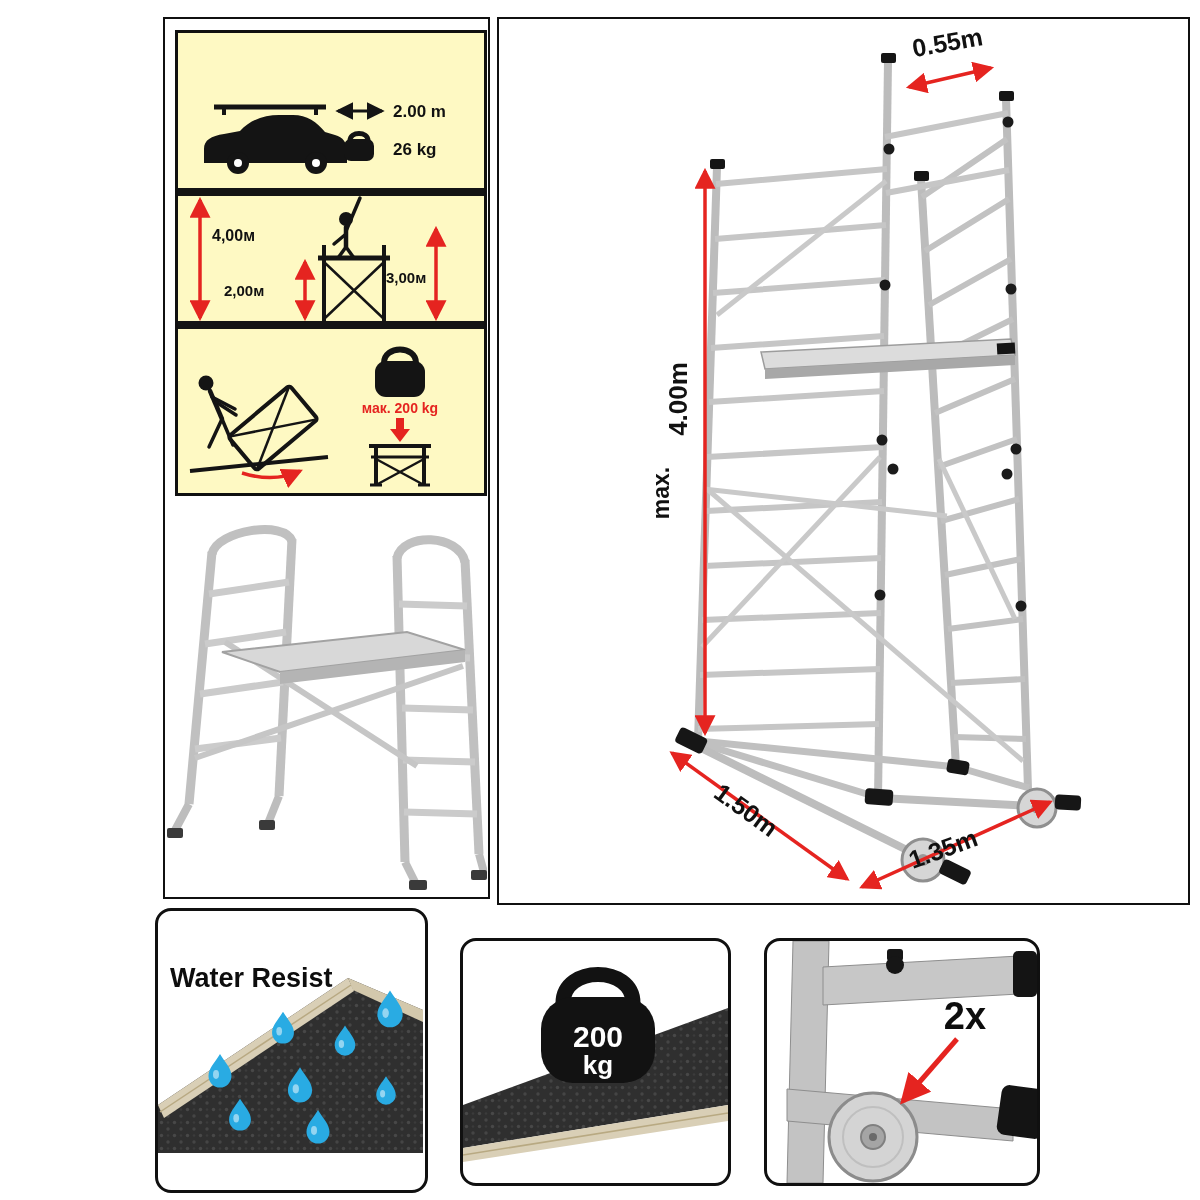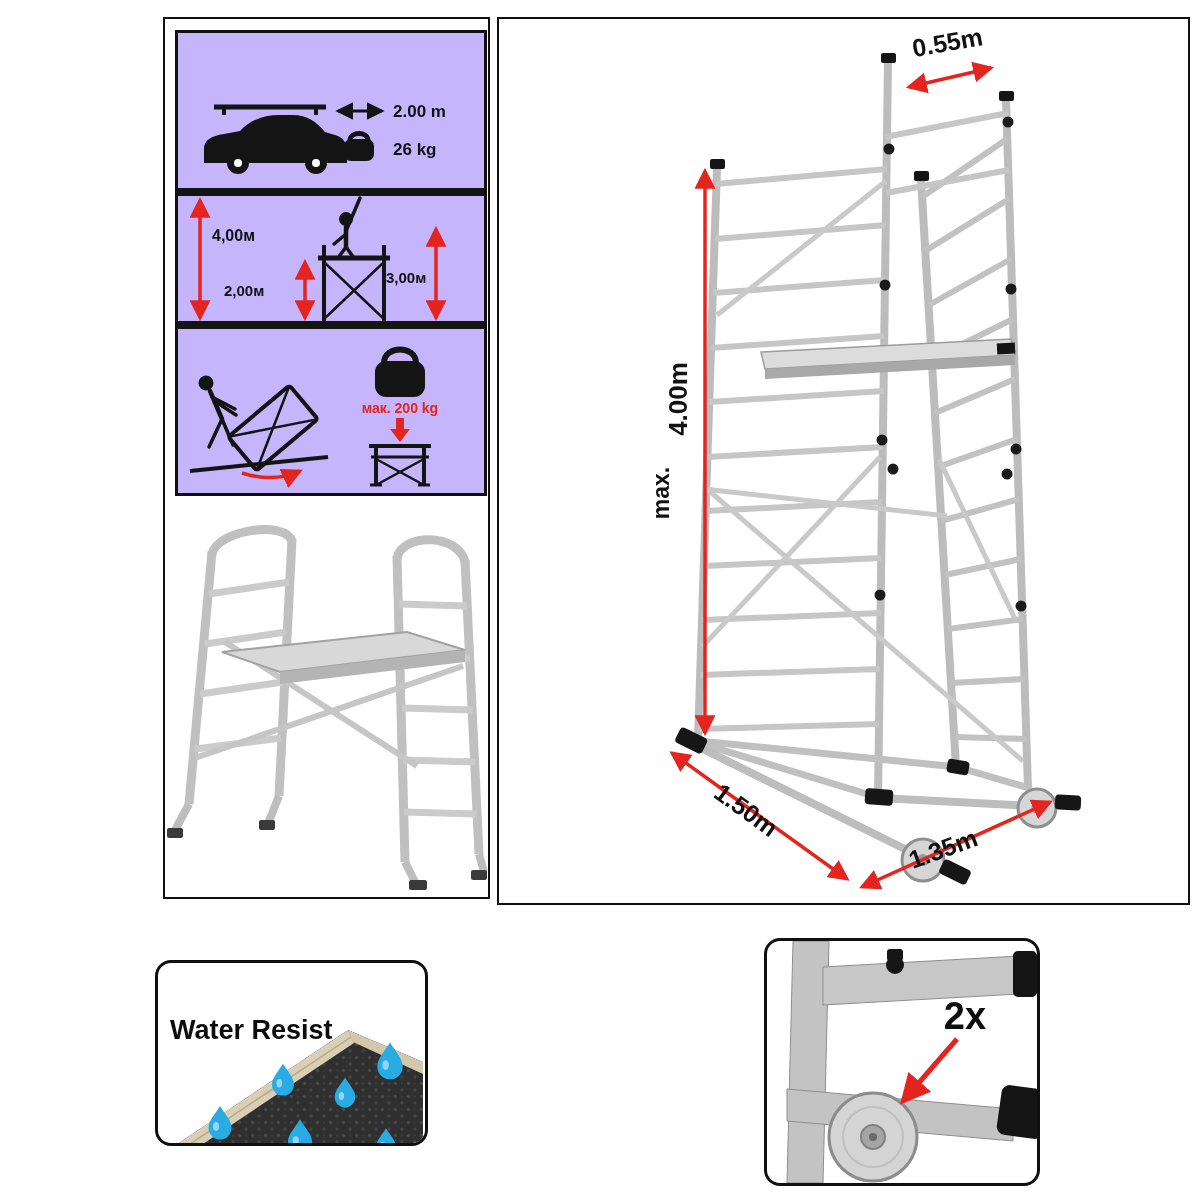--- a/index.html
+++ b/index.html
@@ -1,19 +1,19 @@
 <!DOCTYPE html>
 <html><head>
 <meta charset="utf-8">
 <style>
   html,body{margin:0;padding:0;background:#ffffff;}
   body{width:1200px;height:1200px;position:relative;font-family:"Liberation Sans",sans-serif;}
   .page{position:absolute;inset:0;background:#fff;}
   .panel{position:absolute;border:2px solid #101010;background:#fff;box-sizing:border-box;}
-  .picto-box{position:absolute;border:3px solid #101010;background:#c4b5fd;box-sizing:border-box;}
+  .picto-box{position:absolute;border:3px solid #101010;background:#fef9c3;box-sizing:border-box;}
   .feature-box{position:absolute;border:3px solid #101010;border-radius:16px;overflow:hidden;background:#fff;box-sizing:border-box;}
   svg{display:block;}
   svg text{font-family:"Liberation Sans",sans-serif;}
   .tb14r{font-weight:bold;font-size:14px;fill:#e52420;}
   .tb15{font-weight:bold;font-size:15px;fill:#111;}
   .tb16{font-weight:bold;font-size:16px;fill:#111;}
   .tb17{font-weight:bold;font-size:17px;fill:#111;}
   .tb23{font-weight:bold;font-size:23px;fill:#111;}
   .tb25{font-weight:bold;font-size:25px;fill:#111;}
   .tb26{font-weight:bold;font-size:26px;fill:#111;}
@@ -261,21 +261,21 @@
       <text class="tb23" text-anchor="middle" transform="translate(170,474) rotate(-90)">max.</text>
 
       <line x1="173" y1="734" x2="348" y2="860" stroke="#e52420" stroke-width="3.5" marker-start="url(#mr)" marker-end="url(#mr)"></line>
       <text class="tb25" text-anchor="middle" transform="translate(242,798) rotate(36)">1.50m</text>
 
       <line x1="363" y1="868" x2="551" y2="783" stroke="#e52420" stroke-width="3.5" marker-start="url(#mr)" marker-end="url(#mr)"></line>
       <text class="tb25" text-anchor="middle" transform="translate(447,838) rotate(-20)">1.35m</text>
     </svg>
   </div>
 
-  <div class="feature-box" style="left:155px;top:960px;width:273px;height:186px;">
+  <div class="feature-box" style="left:155px;top:908px;width:273px;height:285px;">
     <svg width="267" height="242" viewBox="0 0 267 242">
       <polygon points="0,194 190,67 265,99 265,242 0,242" fill="url(#grip)"></polygon>
       <g>
         <polygon points="0,194 190,67 196,80 6,207" fill="#d9cfb6"></polygon>
         <line x1="2" y1="201" x2="193" y2="74" stroke="#b8a982" stroke-width="1.5"></line>
         <polygon points="190,67 265,99 265,111 195,79" fill="#d3c8ac"></polygon>
       </g>
       <g>
         <use href="#drop" transform="translate(232,96) scale(1.1)"></use>
         <use href="#drop" transform="translate(125,115) scale(0.95)"></use>
@@ -283,20 +283,33 @@
         <use href="#drop" transform="translate(62,158) scale(1)"></use>
         <use href="#drop" transform="translate(142,172) scale(1.05)"></use>
         <use href="#drop" transform="translate(228,178) scale(0.85)"></use>
         <use href="#drop" transform="translate(82,202) scale(0.95)"></use>
         <use href="#drop" transform="translate(160,214) scale(1)"></use>
       </g>
       <text class="tb27" x="12" y="76">Water Resist</text>
     </svg>
   </div>
 
+  <div class="feature-box" style="left:460px;top:938px;width:271px;height:248px;">
+    <svg width="265" height="242" viewBox="0 0 265 242">
+      <polygon points="0,164 265,67 265,164 0,207" fill="url(#grip)"></polygon>
+      <polygon points="0,207 265,164 265,180 0,221" fill="#d9cfb6"></polygon>
+      <line x1="0" y1="214" x2="265" y2="172" stroke="#b8a982" stroke-width="1.5"></line>
+      <g>
+        <path d="M100,62 C100,24 170,24 170,62" fill="none" stroke="#121212" stroke-width="15" stroke-linecap="round"></path>
+        <rect x="78" y="56" width="114" height="86" rx="32" fill="#121212"></rect>
+        <text class="tw30" x="135" y="106" text-anchor="middle">200</text>
+        <text class="tw26" x="135" y="133" text-anchor="middle">kg</text>
+      </g>
+    </svg>
+  </div>
 
   <div class="feature-box" style="left:764px;top:938px;width:276px;height:248px;text-align:right;">
     <svg width="270" height="242" viewBox="0 0 270 242">
       <g>
         <polygon points="26,0 62,0 56,242 20,242" fill="#c3c3c3" stroke="#8e8e8e" stroke-width="1"></polygon>
         <polygon points="56,26 270,14 270,52 56,64" fill="#c7c7c7" stroke="#8e8e8e" stroke-width="1"></polygon>
         <rect x="246" y="10" width="24" height="46" rx="5" fill="#141414"></rect>
         <rect x="120" y="8" width="16" height="12" rx="3" fill="#161616"></rect>
         <circle cx="128" cy="24" r="9" fill="#161616"></circle>
         <polygon points="20,148 246,168 246,200 20,180" fill="#c3c3c3" stroke="#8e8e8e" stroke-width="1"></polygon>

